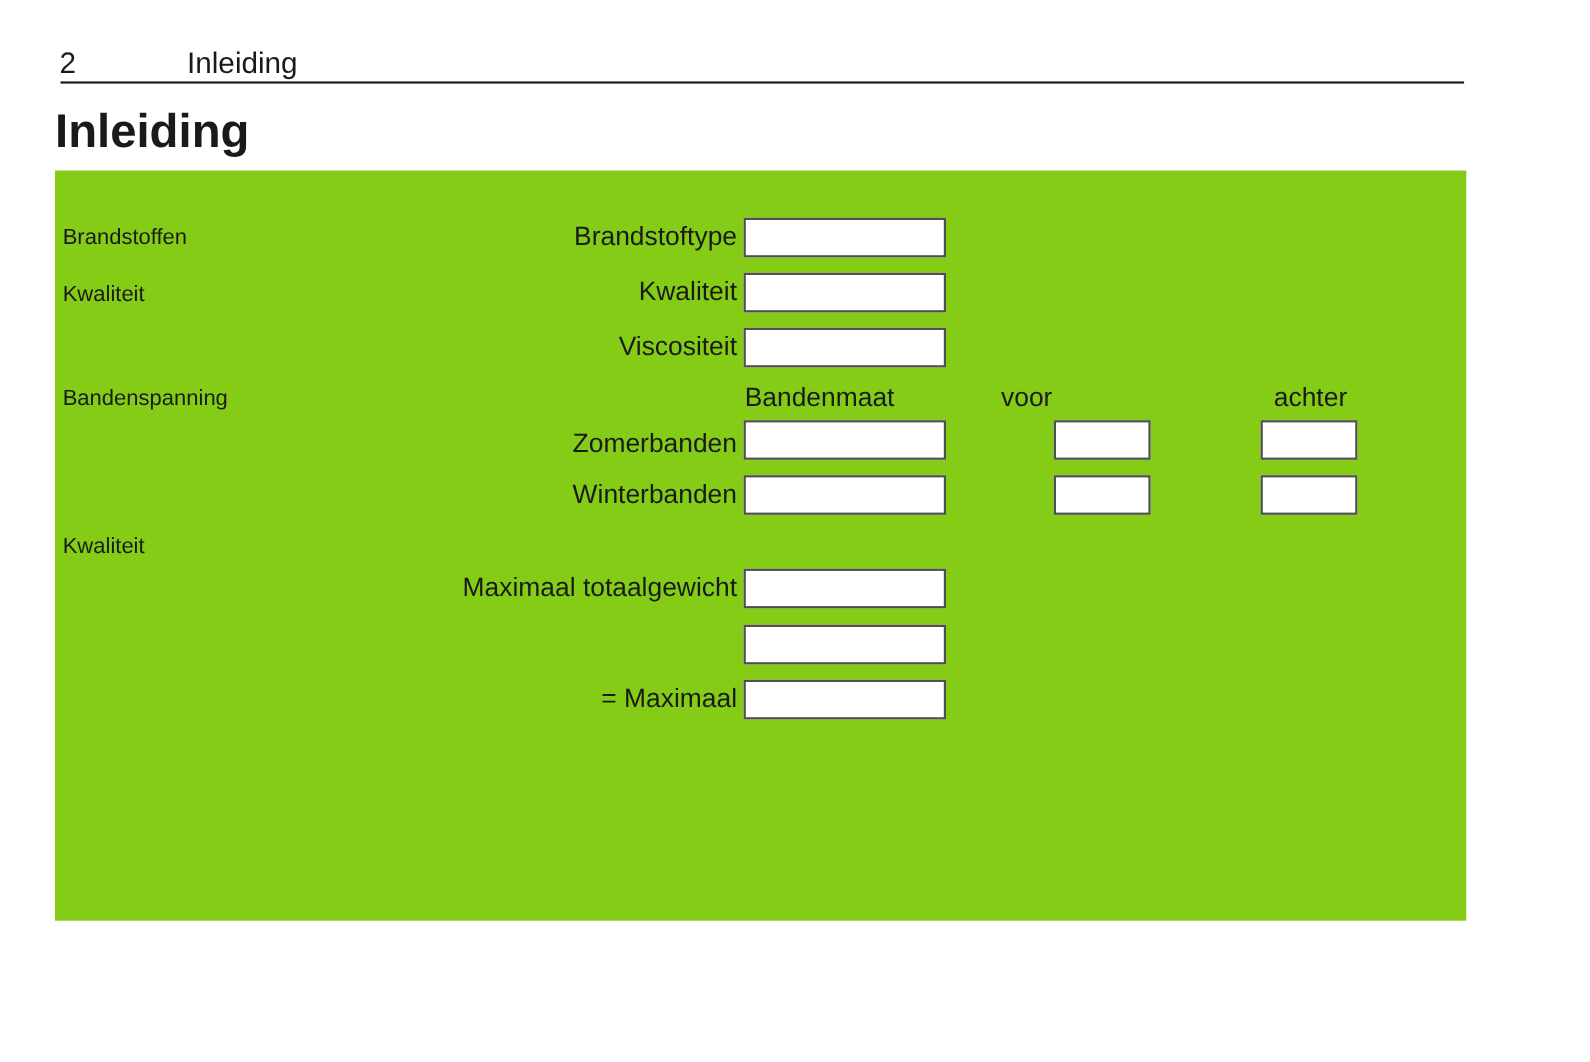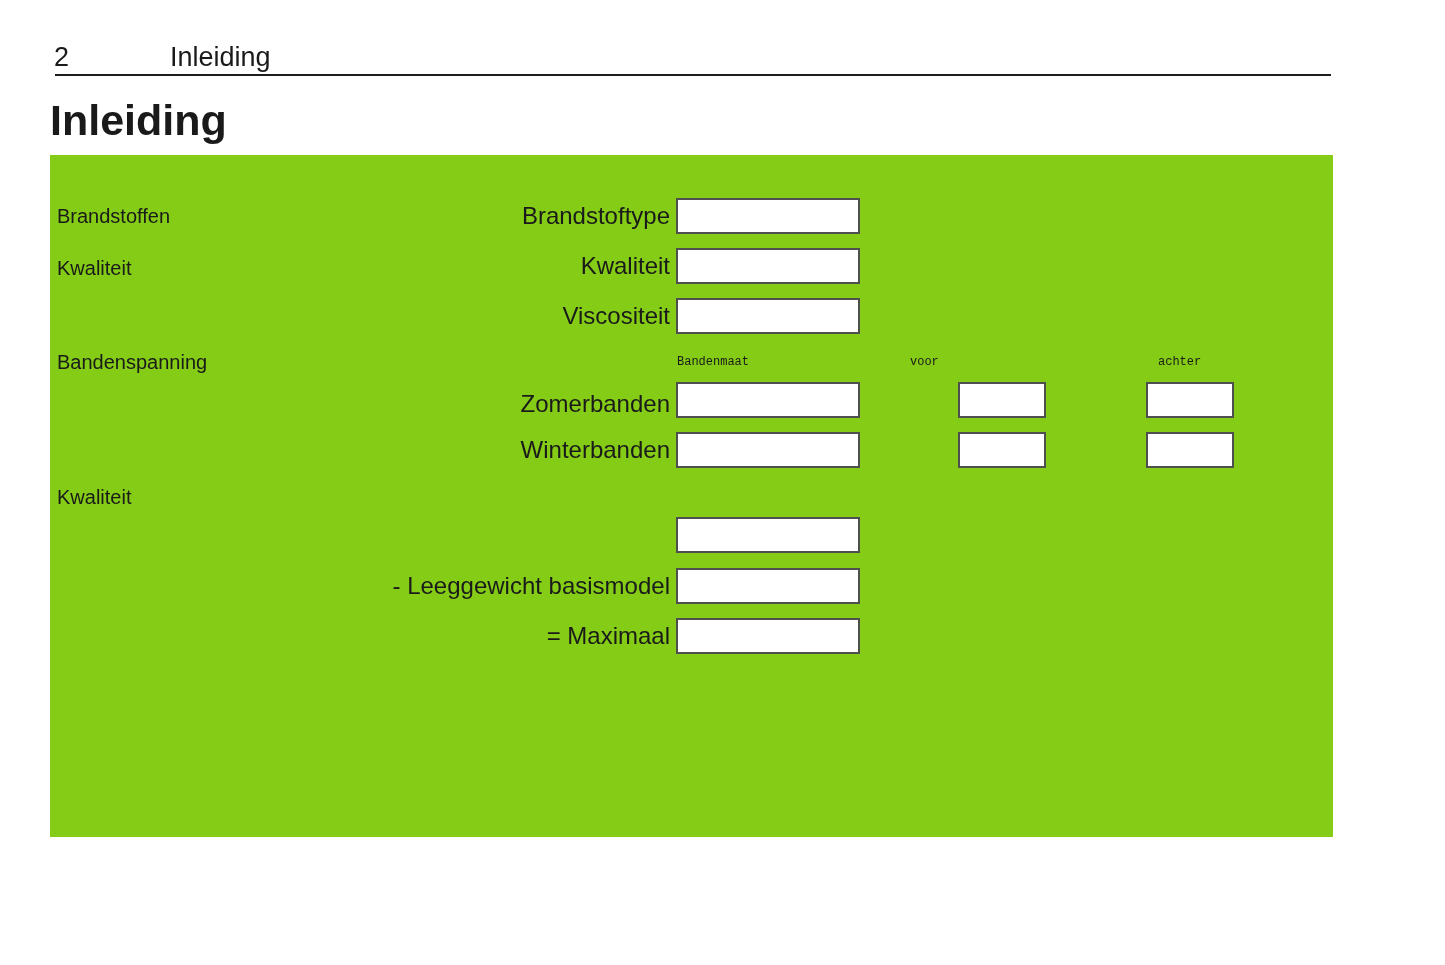--- a/index.html
+++ b/index.html
@@ -44,21 +44,21 @@
     position: absolute; left: 7px;
     font-size: 20px; line-height: 22px; white-space: nowrap;
   }
   .mid-label {
     position: absolute; right: 663px;
     font-size: 24px; line-height: 36px; white-space: nowrap;
     text-align: right;
   }
   .col-header {
     position: absolute;
-    font-size: 12px; line-height: 22px; white-space: nowrap; font-family: Liberation Mono, monospace;
+    font-size: 24px; line-height: 22px; white-space: nowrap;
   }
   .fbox {
     position: absolute;
     height: 36px;
     background: #ffffff;
     border: 2px solid #4f4f4f;
     border-radius: 0;
     font-family: "Liberation Sans", sans-serif;
     font-size: 19px; color: #1a1a1a;
     padding: 2px 6px;
@@ -105,22 +105,22 @@
     <div class="mid-label" style="top:231px">Zomerbanden</div>
     <input type="text" class="fbox wide" style="top: 227px;" value="">
     <input type="text" class="fbox small front" style="top: 227px;" value="">
     <input type="text" class="fbox small rear" style="top: 227px;" value="">
 
     <div class="mid-label" style="top:277px">Winterbanden</div>
     <input type="text" class="fbox wide" style="top: 277px;" value="">
     <input type="text" class="fbox small front" style="top: 277px;" value="">
     <input type="text" class="fbox small rear" style="top: 277px;" value="">
 
+    <div class="mid-label" style="top:362px">Maximaal totaalgewicht</div>
     <input type="text" class="fbox wide" style="top: 362px;" value="">
 
-    <div class="mid-label" style="top:413px">- Leeggewicht basismodel</div>
     <input type="text" class="fbox wide" style="top: 413px;" value="">
 
     <div class="mid-label" style="top:463px">= Maximaal</div>
     <input type="text" class="fbox wide" style="top: 463px;" value="">
 
   </div>
 </div>
 
 </body></html>

